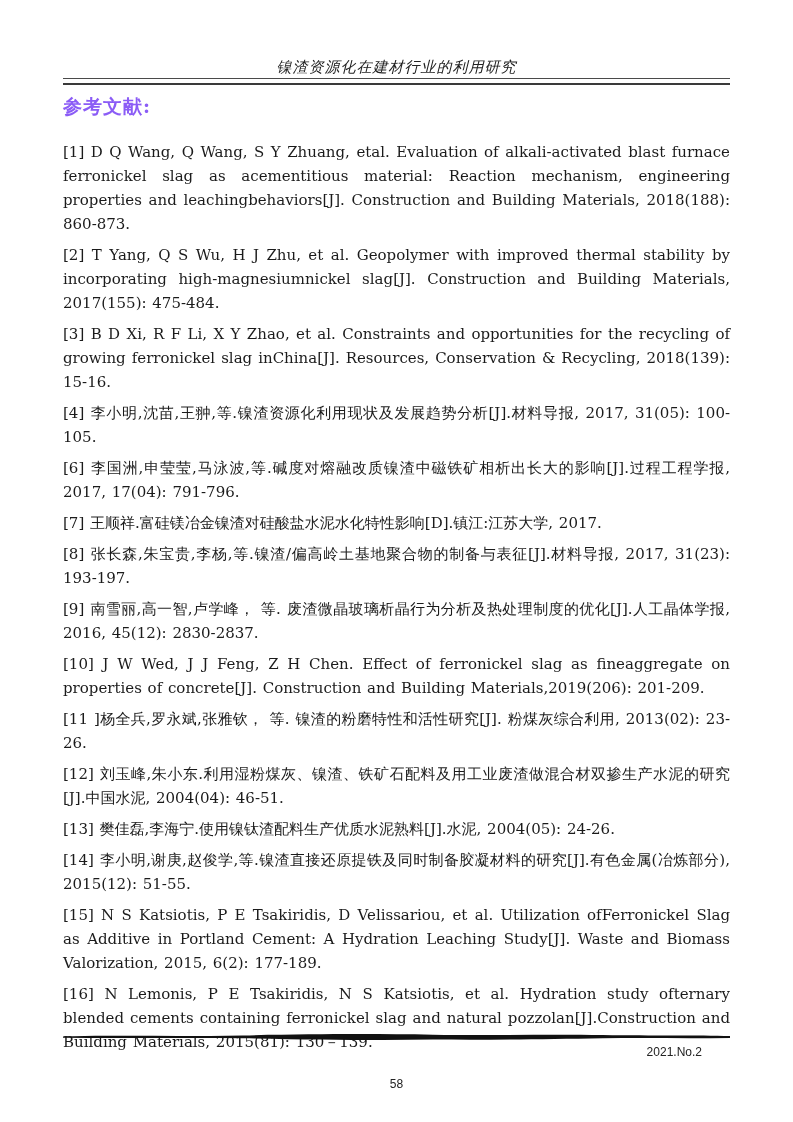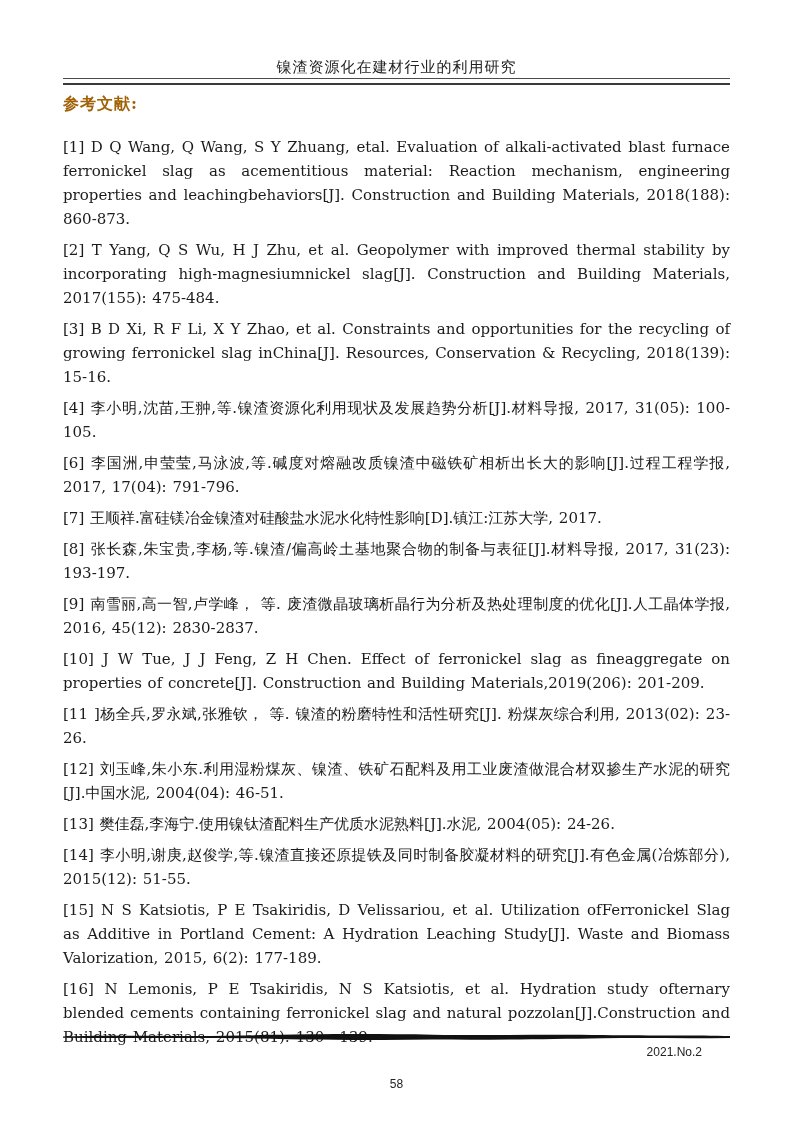--- a/index.html
+++ b/index.html
@@ -22,33 +22,34 @@
   
   .header { padding-top: 57px; }
   .header-title-row {
     text-align: center;
     font-size: 15px;
     line-height: 20px;
     letter-spacing: 1px;
     color: #222;
     border-bottom: 1px solid #4a4a4a;
     padding-bottom: 1px;
+    font-style: italic;
   }
   .header-rule2 {
     border: none;
     border-top: 2px solid #3a3a3a;
     margin-top: 4px;
   }
   
   .section-heading {
     margin-top: 9px;
-    font-size: 16px;
+    font-size: 19px;
     font-weight: bold;
     letter-spacing: 1px;
-    color: #a16207;
+    color: #8b5cf6;
   }
   
   .refs { margin-top: 20px; }
   .ref {
     font-size: 15px;
     line-height: 24px;
     text-align: justify;
     text-justify: inter-word;
     margin-top: 7px;
     color: #1b1b1b;
@@ -97,21 +98,21 @@
 
   <div class="refs">
     <p class="ref">[1] D Q Wang, Q Wang, S Y Zhuang, etal. Evaluation of alkali-activated blast furnace ferronickel slag as acementitious material: Reaction mechanism, engineering properties and leachingbehaviors[J]. Construction and Building Materials, 2018(188): 860-873.</p>
     <p class="ref">[2] T Yang, Q S Wu, H J Zhu, et al. Geopolymer with improved thermal stability by incorporating high-magnesiumnickel slag[J]. Construction and Building Materials, 2017(155): 475-484.</p>
     <p class="ref">[3] B D Xi, R F Li, X Y Zhao, et al. Constraints and opportunities for the recycling of growing ferronickel slag inChina[J]. Resources, Conservation &amp; Recycling, 2018(139): 15-16.</p>
     <p class="ref">[4] 李小明,沈苗,王翀,等.镍渣资源化利用现状及发展趋势分析[J].材料导报, 2017, 31(05): 100-105.</p>
     <p class="ref">[6] 李国洲,申莹莹,马泳波,等.碱度对熔融改质镍渣中磁铁矿相析出长大的影响[J].过程工程学报, 2017, 17(04): 791-796.</p>
     <p class="ref">[7] 王顺祥.富硅镁冶金镍渣对硅酸盐水泥水化特性影响[D].镇江:江苏大学, 2017.</p>
     <p class="ref">[8] 张长森,朱宝贵,李杨,等.镍渣/偏高岭土基地聚合物的制备与表征[J].材料导报, 2017, 31(23): 193-197.</p>
     <p class="ref">[9] 南雪丽,高一智,卢学峰， 等.  废渣微晶玻璃析晶行为分析及热处理制度的优化[J].人工晶体学报, 2016, 45(12): 2830-2837.</p>
-    <p class="ref">[10] J W Tue, J J Feng, Z H Chen. Effect of ferronickel slag as fineaggregate on properties of concrete[J]. Construction and Building Materials,2019(206): 201-209.</p>
+    <p class="ref">[10] J W Wed, J J Feng, Z H Chen. Effect of ferronickel slag as fineaggregate on properties of concrete[J]. Construction and Building Materials,2019(206): 201-209.</p>
     <p class="ref">[11 ]杨全兵,罗永斌,张雅钦， 等.  镍渣的粉磨特性和活性研究[J].  粉煤灰综合利用, 2013(02): 23-26.</p>
     <p class="ref">[12] 刘玉峰,朱小东.利用湿粉煤灰、镍渣、铁矿石配料及用工业废渣做混合材双掺生产水泥的研究[J].中国水泥, 2004(04): 46-51.</p>
     <p class="ref">[13] 樊佳磊,李海宁.使用镍钛渣配料生产优质水泥熟料[J].水泥, 2004(05): 24-26.</p>
     <p class="ref">[14] 李小明,谢庚,赵俊学,等.镍渣直接还原提铁及同时制备胶凝材料的研究[J].有色金属(冶炼部分), 2015(12): 51-55.</p>
     <p class="ref">[15] N S Katsiotis, P E Tsakiridis, D Velissariou, et al. Utilization ofFerronickel Slag as Additive in Portland Cement: A Hydration Leaching Study[J]. Waste and Biomass Valorization, 2015, 6(2): 177-189.</p>
     <p class="ref">[16] N Lemonis, P E Tsakiridis, N S Katsiotis, et al. Hydration study ofternary blended cements containing ferronickel slag and natural pozzolan[J].Construction and Building Materials, 2015(81): 130－139.</p>
   </div>
 
   <div class="footer">
     <svg class="footer-rule-svg" viewBox="0 0 667 9" preserveAspectRatio="none" xmlns="http://www.w3.org/2000/svg">

